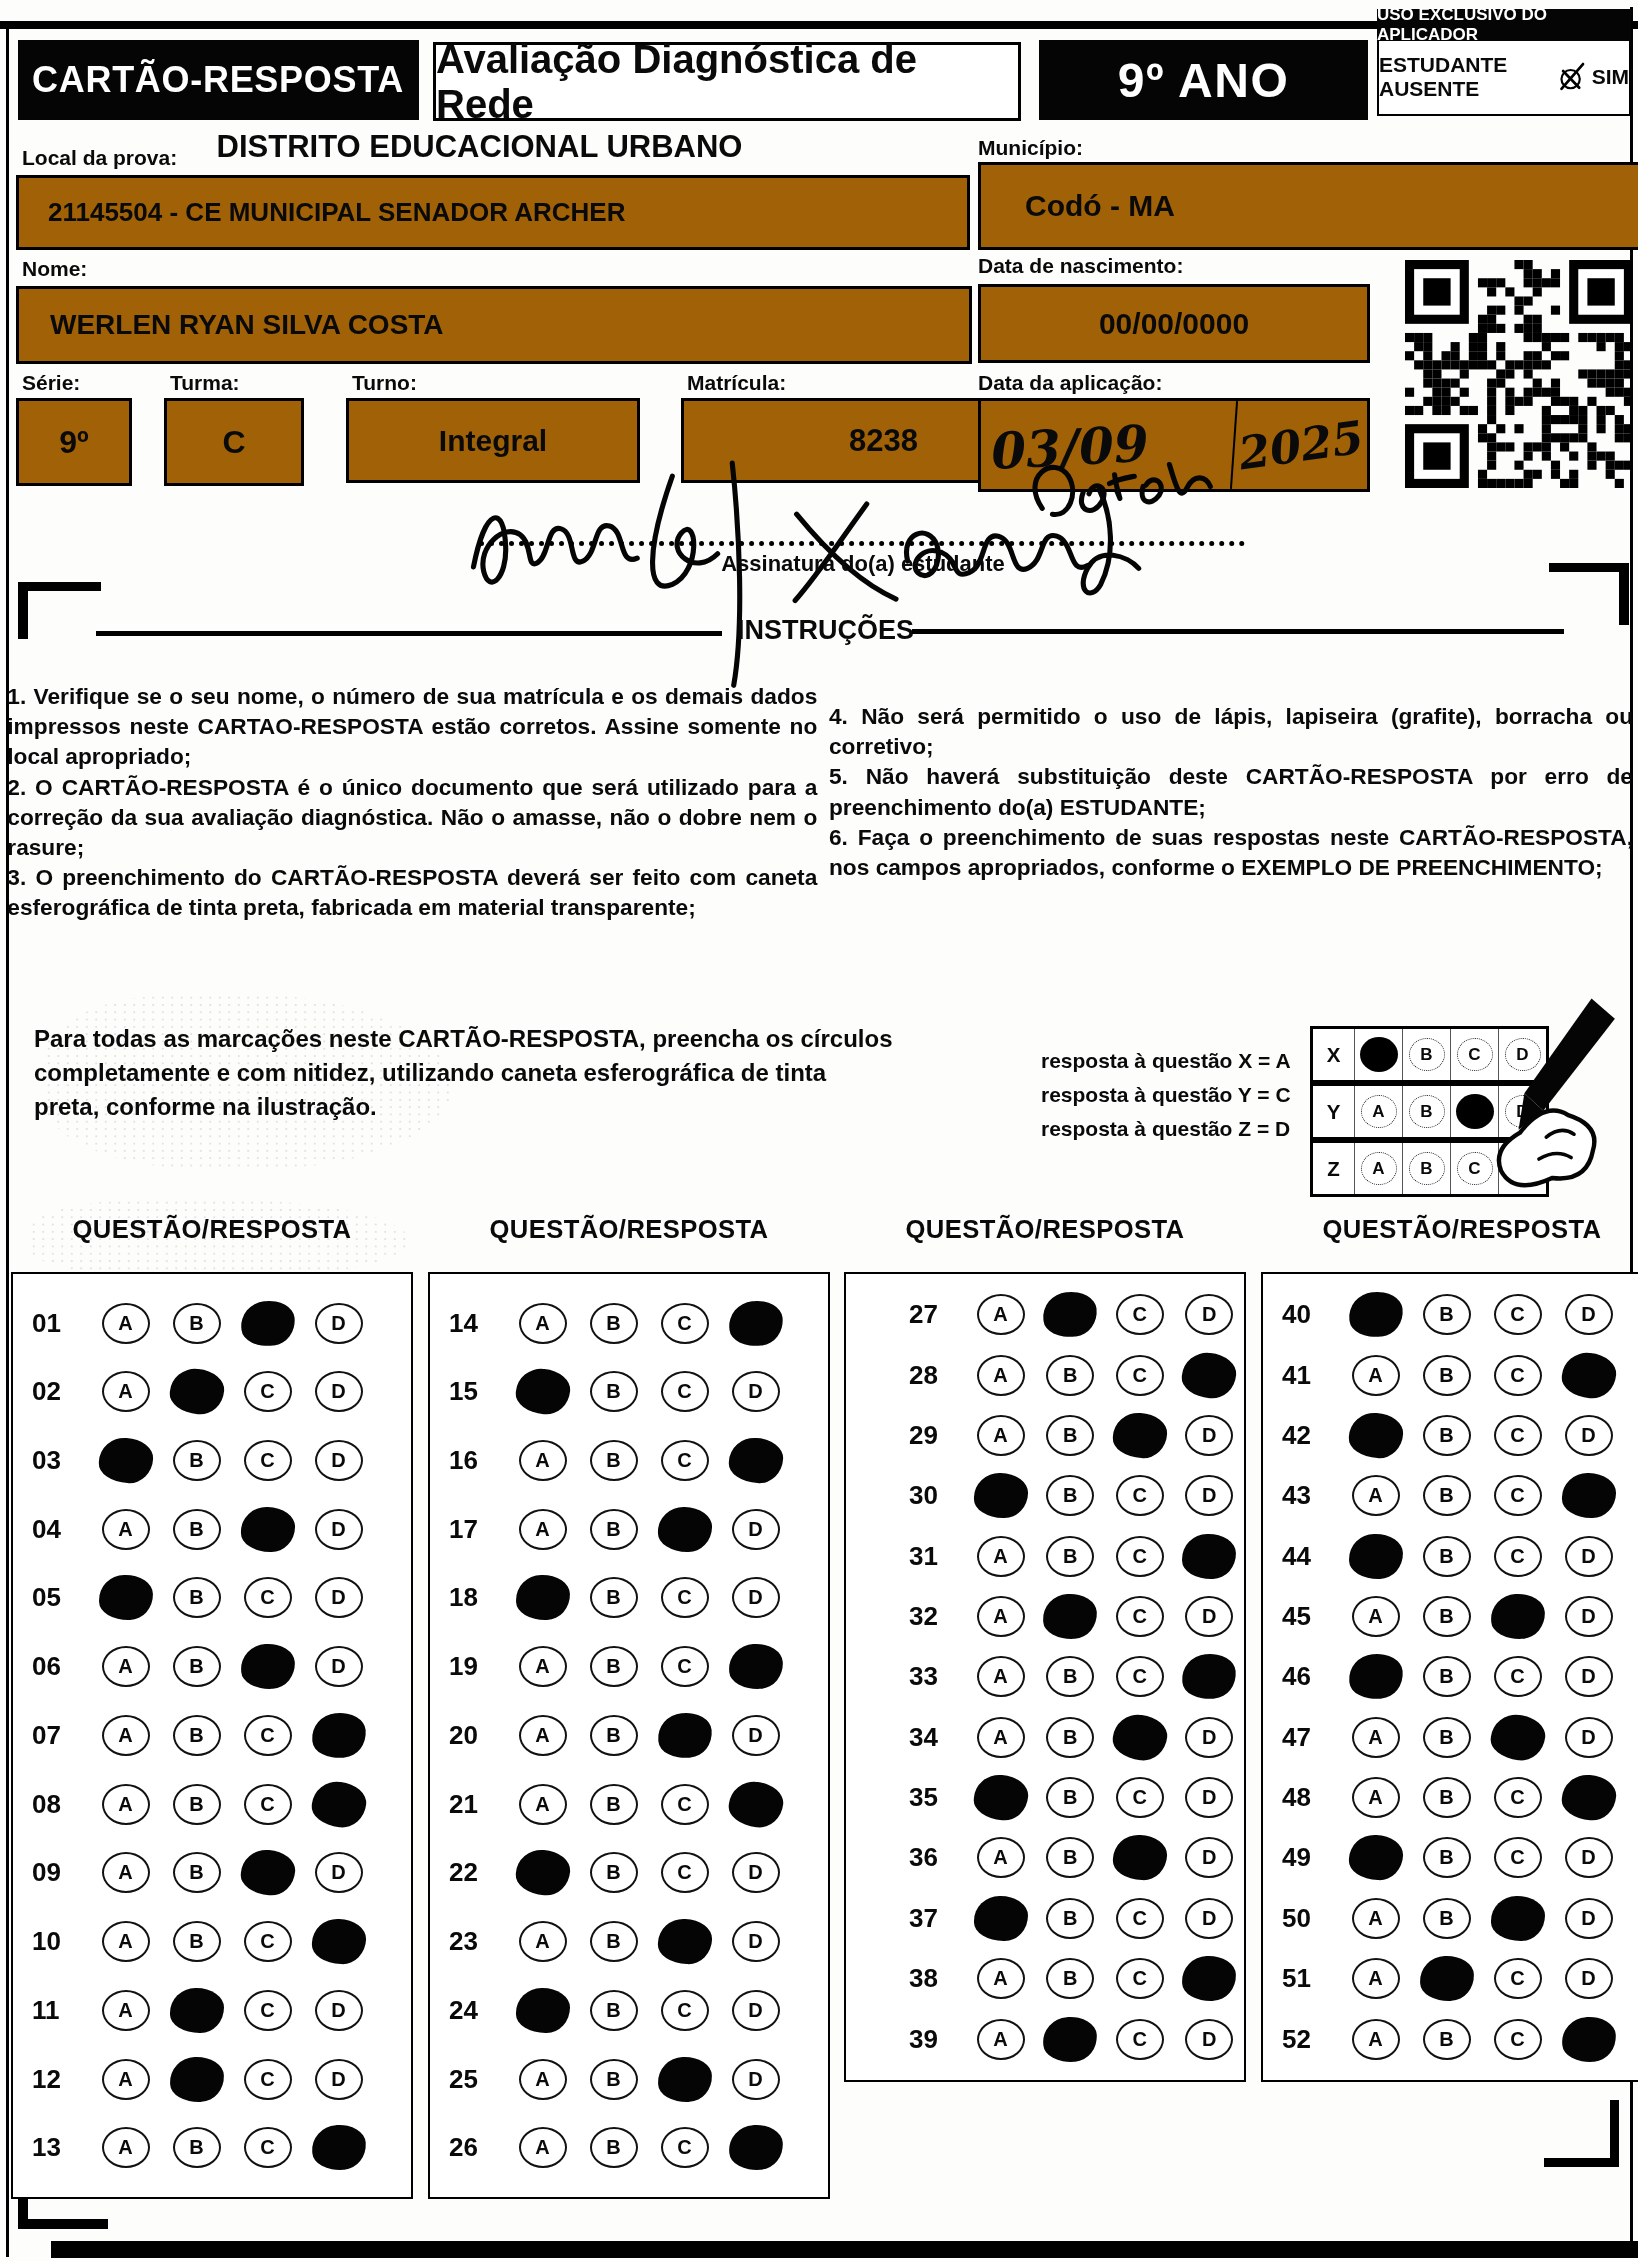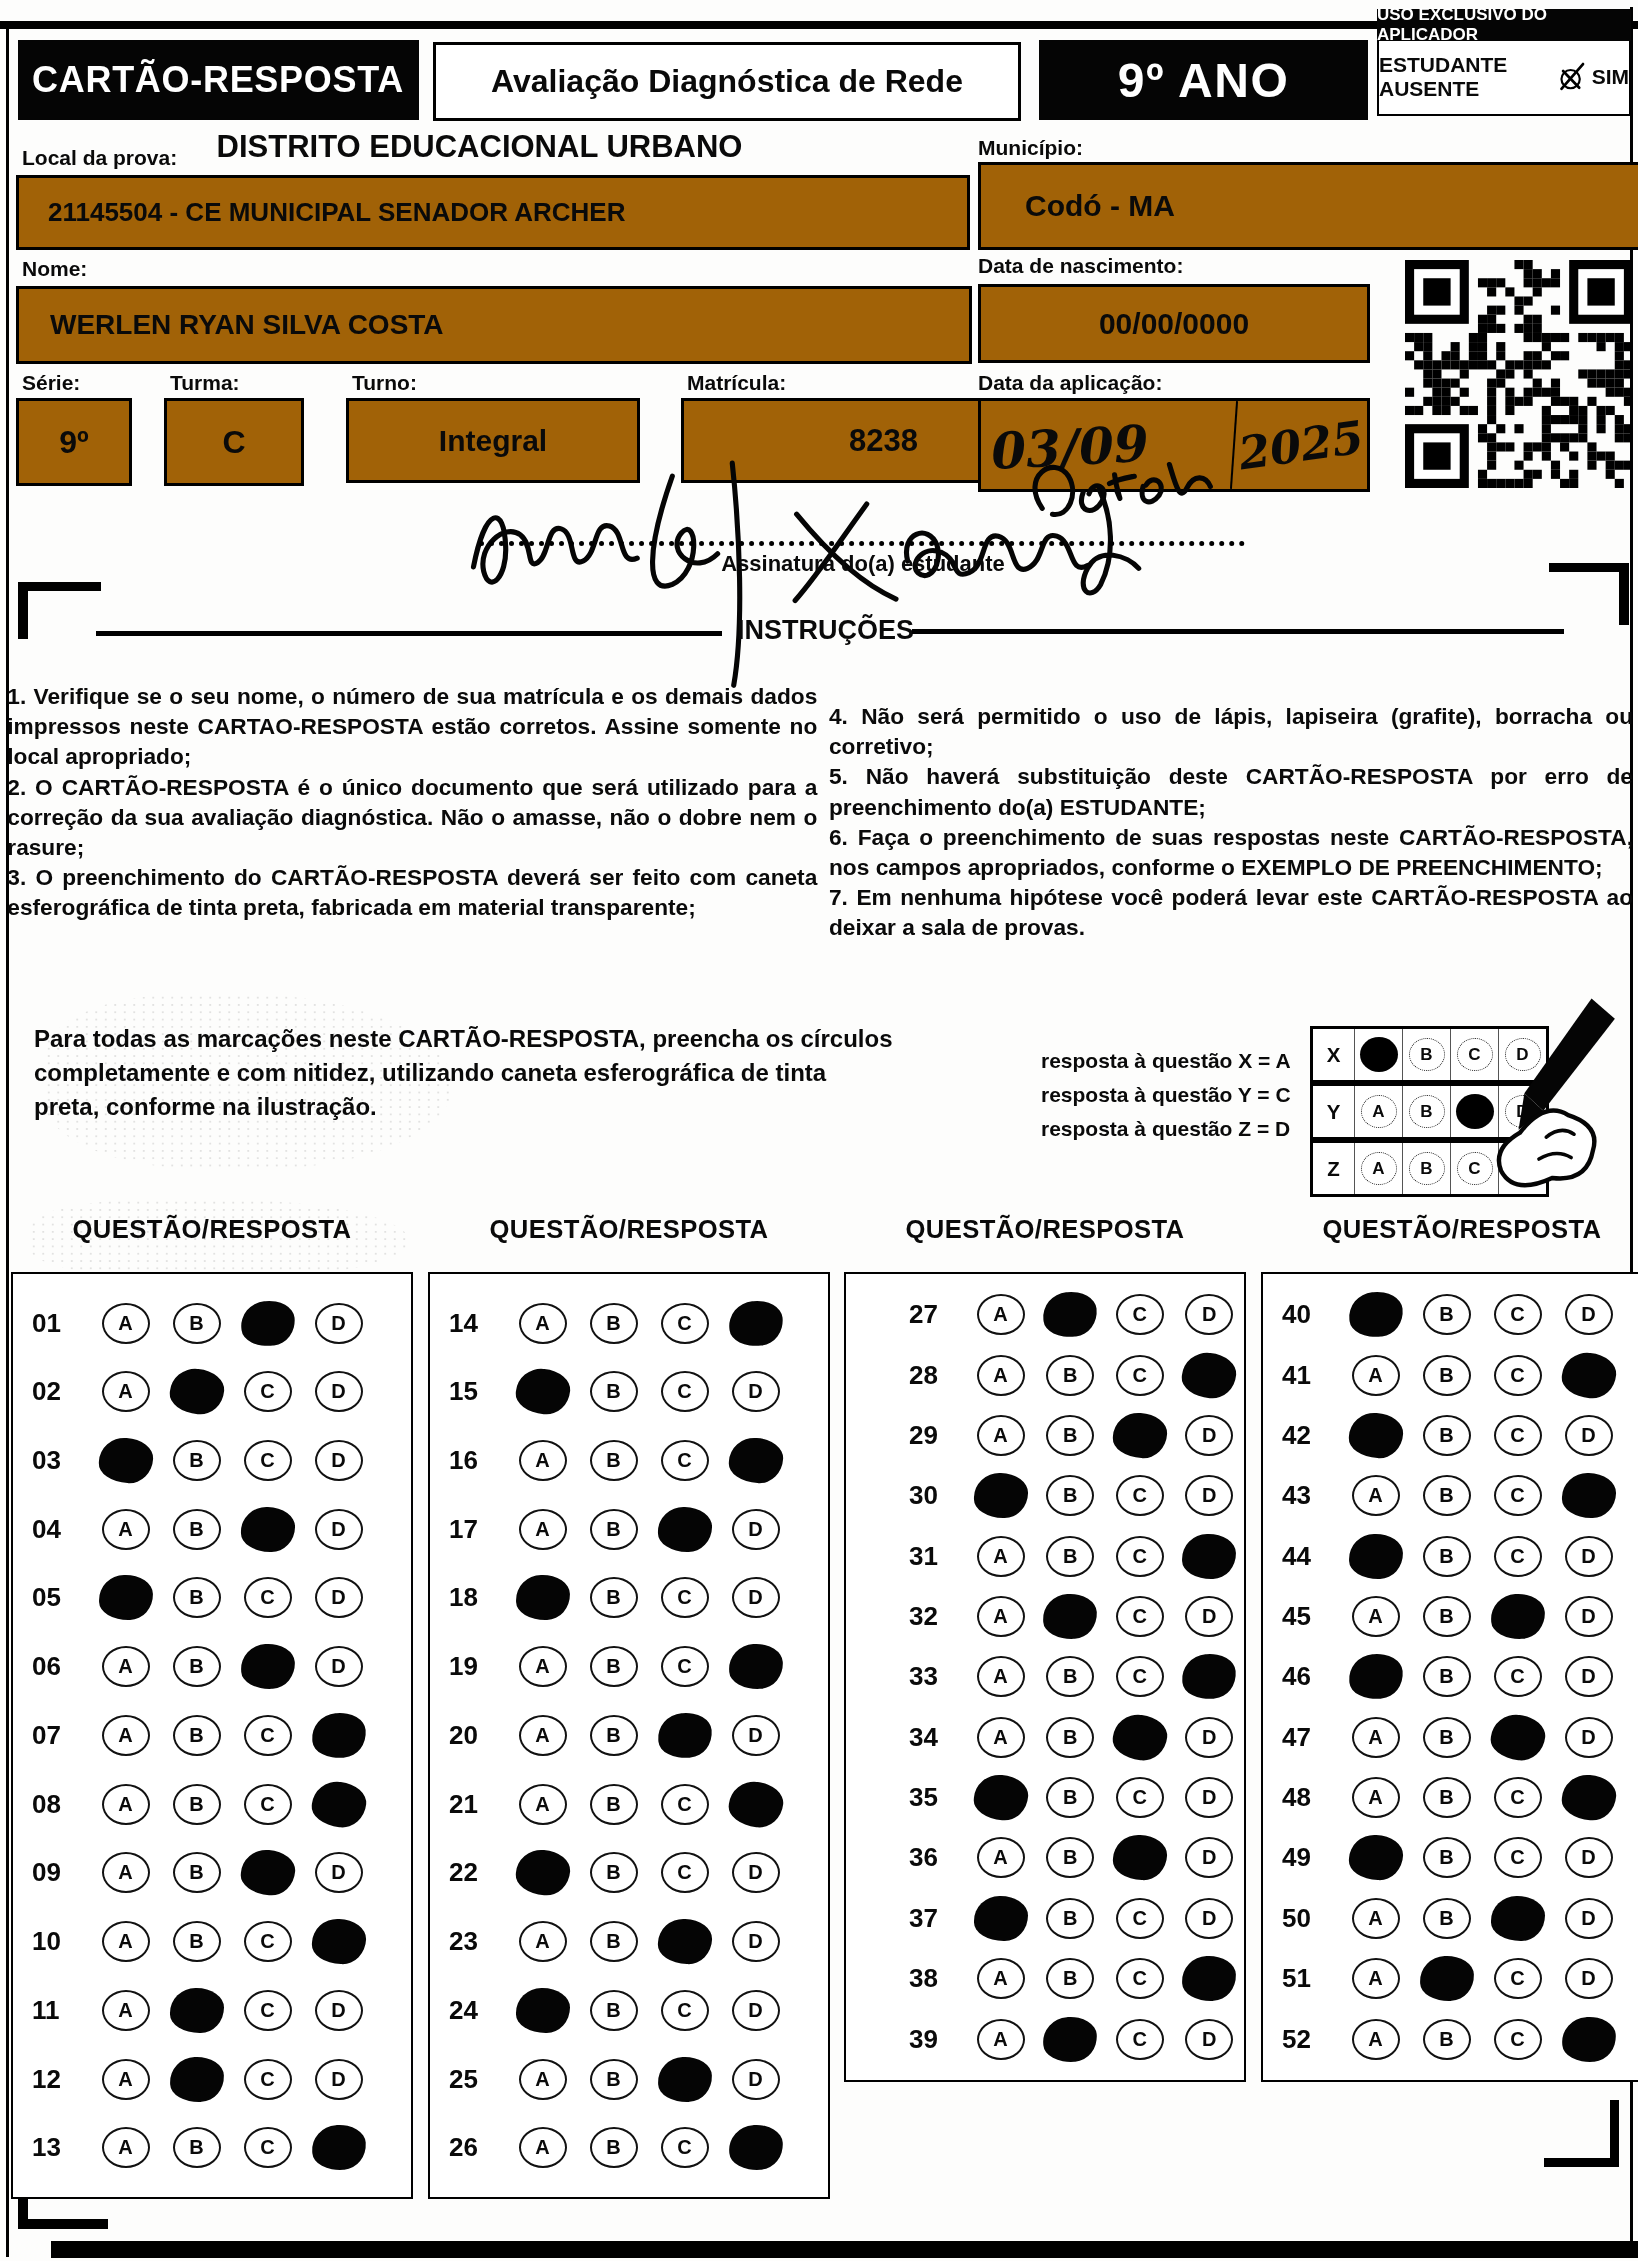--- a/index.html
+++ b/index.html
@@ -8,21 +8,21 @@
   .abs{position:absolute;}
   
   .top-rule{left:0;right:0;top:20.5px;height:8px;background:#000;}
   .border-left{left:5.8px;top:25px;bottom:4.4px;width:3.7px;background:#000;}
   .border-right{right:5.8px;top:7.3px;bottom:4.4px;width:3.7px;background:#000;}
   .bottom-bar{left:51px;right:0;bottom:2.9px;height:17.5px;background:#000;}
   
   .hdr-card{left:17.5px;top:40px;width:401px;height:80px;background:#050505;color:#fff;
             display:flex;align-items:center;justify-content:center;font-size:36px;font-weight:bold;letter-spacing:0.7px;}
   .hdr-exam{left:433px;top:42px;width:582px;height:73px;border:3.7px solid #000;background:#fff;
-            display:flex;align-items:center;justify-content:center;font-size:32px;font-weight:bold;}
+            display:flex;align-items:center;justify-content:center;font-size:40px;font-weight:bold;}
   .hdr-grade{left:1039px;top:40px;width:329px;height:80px;background:#050505;color:#fff;
             display:flex;align-items:center;justify-content:center;font-size:48px;font-weight:bold;letter-spacing:1.5px;}
   .uso-wrap{left:1377px;top:8.8px;width:254px;}
   .uso-bar{height:32px;background:#050505;color:#fff;display:flex;align-items:center;justify-content:center;
            font-size:17px;font-weight:bold;}
   .uso-box{border:2.9px solid #000;border-top:none;height:73px;background:#fff;display:flex;align-items:center;
            justify-content:center;gap:2.9px;font-size:21px;font-weight:bold;}
   
   .lbl{font-weight:bold;font-size:21px;}
   .fbox{border:3.7px solid #000;background:#a16207;display:flex;align-items:center;font-weight:bold;}
@@ -369,21 +369,20 @@
 
   <div class="abs instr-col" id="instr-left" style="left:7.3px;top:681px;width:810px;">
       <p>1. Verifique se o seu nome, o número de sua matrícula e os demais dados impressos neste CARTAO-RESPOSTA estão corretos. Assine somente no local apropriado;</p>
       <p>2. O CARTÃO-RESPOSTA é o único documento que será utilizado para a correção da sua avaliação diagnóstica. Não o amasse, não o dobre nem o rasure;</p>
       <p>3. O preenchimento do CARTÃO-RESPOSTA deverá ser feito com caneta esferográfica de tinta preta, fabricada em material transparente;</p>
     </div>
   <div class="abs instr-col" id="instr-right" style="left:829px;top:701px;width:804px;">
       <p>4. Não será permitido o uso de lápis, lapiseira (grafite), borracha ou corretivo;</p>
       <p>5. Não haverá substituição deste CARTÃO-RESPOSTA por erro de preenchimento do(a) ESTUDANTE;</p>
       <p>6. Faça o preenchimento de suas respostas neste CARTÃO-RESPOSTA, nos campos apropriados, conforme o EXEMPLO DE PREENCHIMENTO;</p>
-      <p>7. Em nenhuma hipótese você poderá levar este CARTÃO-RESPOSTA ao deixar a sala de provas.</p>
     </div>
 
   <div class="abs speckle" style="left:44px;top:994px;width:409px;height:175px;"></div>
   <div class="abs ex-par" style="left:34px;top:1022px;width:859px;">Para todas as marcações neste CARTÃO-RESPOSTA, preencha os círculos completamente e com nitidez, utilizando caneta esferográfica de tinta preta, conforme na ilustração.</div>
   <div class="abs legend" id="example-legend" style="left:1041px;top:1044px;">
       <div>resposta à questão X = A</div>
       <div>resposta à questão Y = C</div>
       <div>resposta à questão Z = D</div>
     </div>
   <div class="abs ex-grid" id="example-grid" style="left:1310px;top:1026px;">

